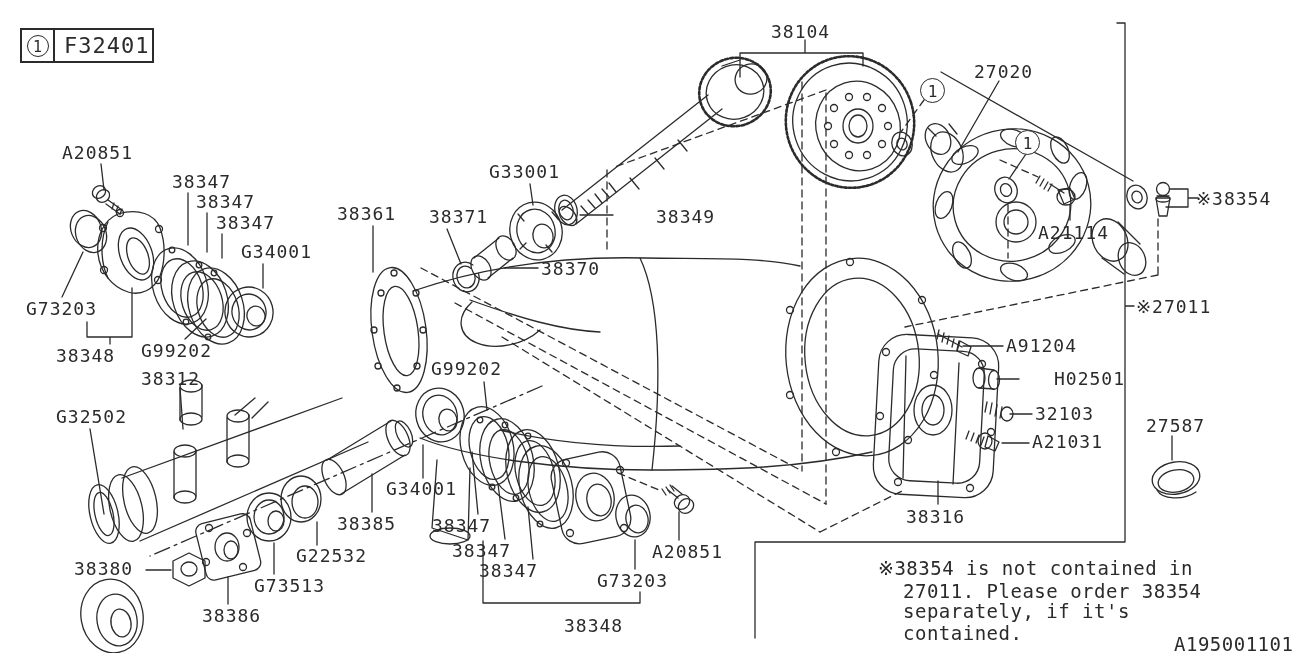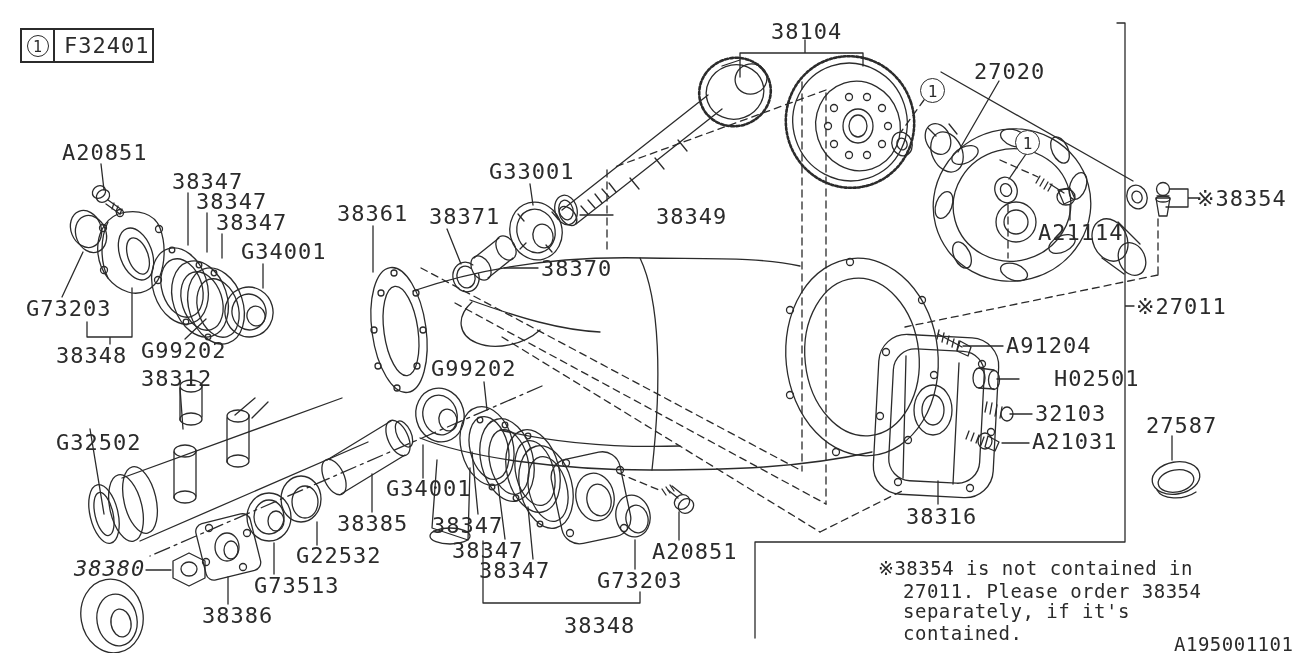--- a/index.html
+++ b/index.html
@@ -1,19 +1,19 @@
 <!DOCTYPE html>
 <html><head>
 <meta charset="utf-8">
 <style>
   html,body{margin:0;padding:0;background:#ffffff;}
   #stage{position:relative;width:1306px;height:653px;background:#ffffff;overflow:hidden;
          font-family:"DejaVu Sans Mono","DejaVu Sans",monospace;color:#2b2b2b;}
   #art{position:absolute;left:0;top:0;}
-  .lbl{position:absolute;font-size:22px;line-height:20px;letter-spacing:1px;white-space:nowrap;color:#2b2b2b;}
+  .lbl{position:absolute;font-size:18px;line-height:20px;letter-spacing:1px;white-space:nowrap;color:#2b2b2b;}
   .note-line{position:absolute;font-size:19px;line-height:20px;letter-spacing:0.5px;white-space:nowrap;color:#2b2b2b;}
   .docnum{position:absolute;left:1174px;top:633px;font-size:19px;letter-spacing:0.5px;color:#2b2b2b;}
   .legend{position:absolute;left:20px;top:28px;width:130px;height:31px;border:2px solid #2b2b2b;
           display:flex;align-items:stretch;background:#fff;}
   .legend-marker-cell{width:31px;border-right:2px solid #2b2b2b;display:flex;align-items:center;justify-content:center;}
   .circle-num{width:22px;height:22px;border:1.6px solid #2b2b2b;border-radius:50%;
               font-size:15px;line-height:22px;text-align:center;box-sizing:border-box;}
   .legend-code{flex:1;display:flex;align-items:center;padding-left:9px;font-size:22px;letter-spacing:1px;}
   .callout-1{position:absolute;width:25px;height:25px;border:1.6px solid #2b2b2b;border-radius:50%;
              font-size:16px;line-height:25px;text-align:center;box-sizing:border-box;background:#fff;}
@@ -370,27 +370,27 @@
   <div class="lbl" style="left:541px;top:259px;">38370</div>
   <div class="lbl" style="left:771px;top:22px;">38104</div>
   <div class="lbl" style="left:974px;top:62px;">27020</div>
   <div class="lbl" style="left:1038px;top:223px;">A21114</div>
   <div class="lbl" style="left:1196px;top:189px;">※38354</div>
   <div class="lbl" style="left:1136px;top:297px;">※27011</div>
   <div class="lbl" style="left:26px;top:299px;">G73203</div>
   <div class="lbl" style="left:56px;top:346px;">38348</div>
   <div class="lbl" style="left:141px;top:341px;">G99202</div>
   <div class="lbl" style="left:141px;top:369px;">38312</div>
-  <div class="lbl" style="left:56px;top:407px;margin-top:26px;">G32502</div>
+  <div class="lbl" style="left:56px;top:407px;">G32502</div>
   <div class="lbl" style="left:431px;top:359px;">G99202</div>
   <div class="lbl" style="left:386px;top:479px;">G34001</div>
   <div class="lbl" style="left:337px;top:514px;">38385</div>
   <div class="lbl" style="left:296px;top:546px;">G22532</div>
   <div class="lbl" style="left:254px;top:576px;">G73513</div>
-  <div class="lbl" style="left:74px;top:559px;font-style:italic;">38380</div>
+  <div class="lbl" style="left:74px;top:559px;">38380</div>
   <div class="lbl" style="left:202px;top:606px;">38386</div>
   <div class="lbl" style="left:432px;top:516px;">38347</div>
   <div class="lbl" style="left:452px;top:541px;">38347</div>
   <div class="lbl" style="left:479px;top:561px;">38347</div>
   <div class="lbl" style="left:597px;top:571px;">G73203</div>
   <div class="lbl" style="left:564px;top:616px;">38348</div>
   <div class="lbl" style="left:652px;top:542px;">A20851</div>
   <div class="lbl" style="left:1006px;top:336px;">A91204</div>
   <div class="lbl" style="left:1022px;top:369px;margin-left:32px;">H02501</div>
   <div class="lbl" style="left:1035px;top:404px;">32103</div>

